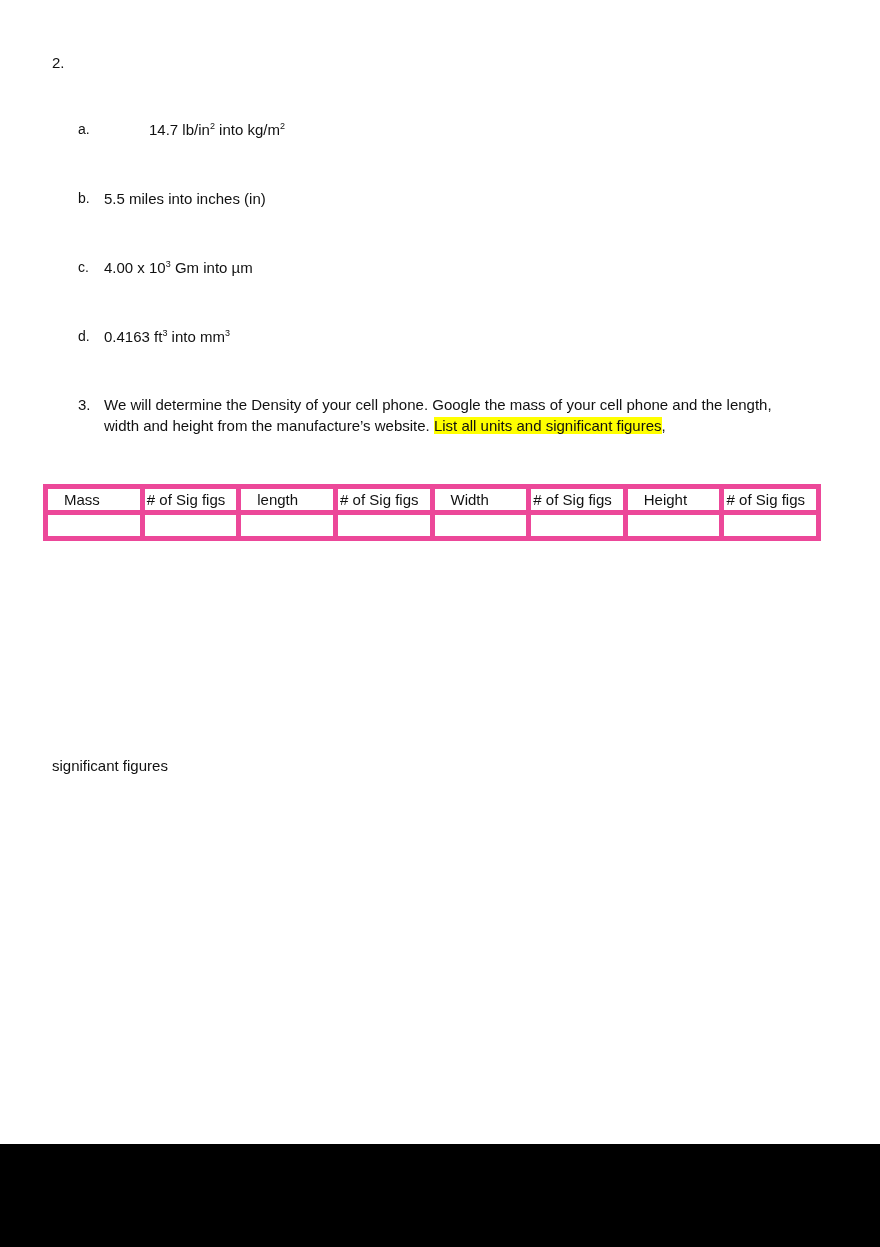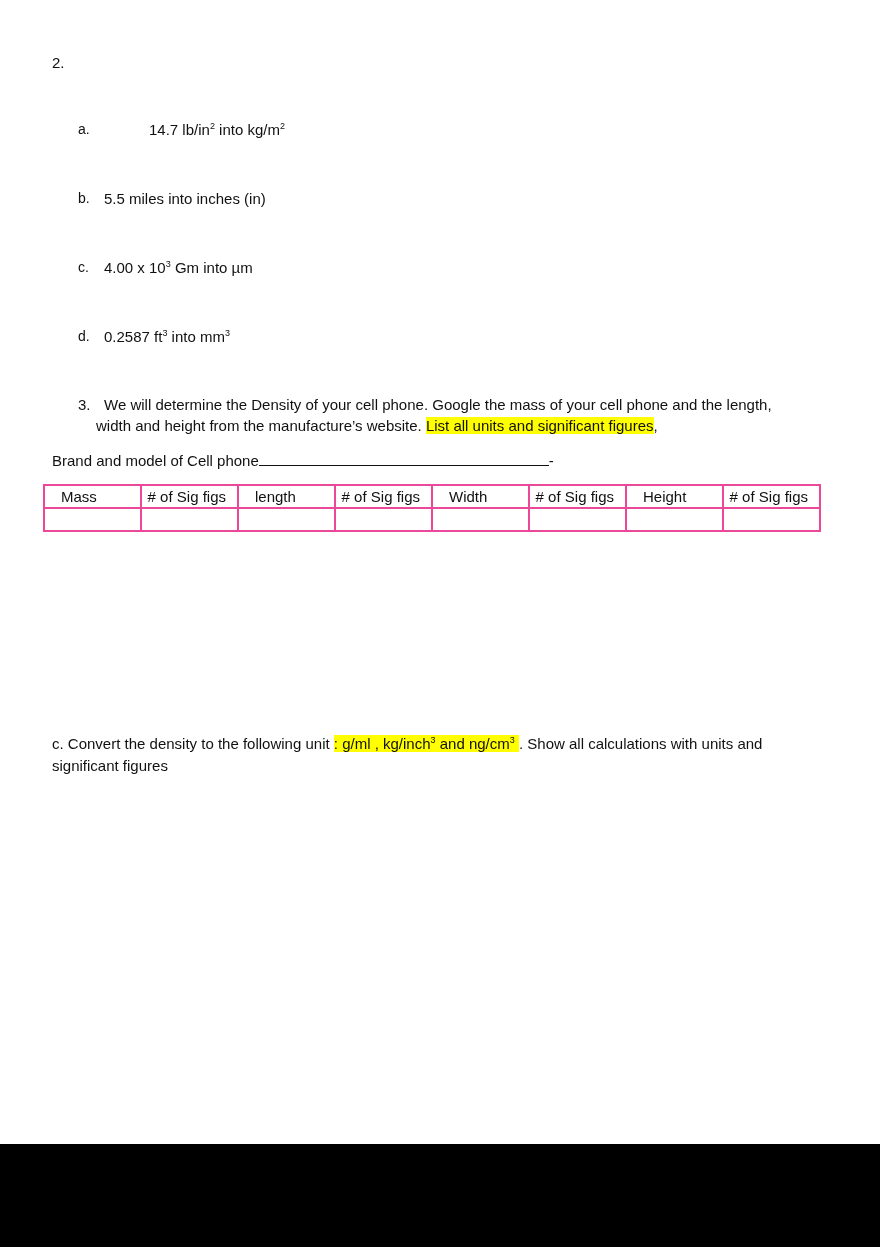--- a/index.html
+++ b/index.html
@@ -15,21 +15,21 @@
     .abs { position: absolute; white-space: nowrap; line-height: 21px; }
     .bold { font-weight: bold; }
     sup { font-size: 9px; vertical-align: 6px; line-height: 0; }
     .hl { background: #ffff00; }
     .ul { text-decoration: underline; }
     table.data {
       position: absolute; left: 43px; top: 484px;
       border-collapse: collapse; table-layout: fixed; width: 778px;
     }
     table.data td {
-      border: 2px solid #ec4899; height: 21px; padding: 0 2px;
+      border: 5px solid #ec4899; height: 21px; padding: 0 2px;
       font-size: 15px; line-height: 21px; white-space: nowrap; overflow: hidden;
     }
     table.data td.left { text-align: left; padding-left: 16px; }
     table.data td.right { text-align: right; padding-right: 11px; }
     .blank { display: inline-block; border-bottom: 1px solid #111; width: 290px; height: 14px; vertical-align: baseline; }
   </style>
 </head>
 <body>
 
 <div class="page">
@@ -39,27 +39,26 @@
   <div class="abs" style="left:78px; top:119px; font-size:14px;">a.</div>
   <div class="abs" style="left:104px; top:119px;margin-left:45px;"><span>14.7 lb/in</span><sup>2</sup><span> into kg/m</span><sup>2</sup></div>
 
   <div class="abs" style="left:78px; top:188px; font-size:14px;">b.</div>
   <div class="abs" style="left:104px; top:188px;">5.5 miles into inches (in)</div>
 
   <div class="abs" style="left:78px; top:257px; font-size:14px;">c.</div>
   <div class="abs" style="left:104px; top:257px;"><span>4.00 x 10</span><sup>3</sup><span> Gm into µm</span></div>
 
   <div class="abs" style="left:78px; top:326px; font-size:14px;">d.</div>
-  <div class="abs" style="left:104px; top:326px;"><span>0.2587 ft</span><sup>3</sup><span> into mm</span><sup>3</sup></div>
+  <div class="abs" style="left:104px; top:326px;"><span>0.4163 ft</span><sup>3</sup><span> into mm</span><sup>3</sup></div>
 
   <div class="abs" style="left:78px; top:394px;">3.</div>
   <div class="abs" style="left:104px; top:394px;text-align:center;">We will determine the Density of your cell phone. Google the mass of your cell phone and the length,</div>
-  <div class="abs" style="left:96px; top:415px;"><span>width and height from the manufacture’s website. </span><span class="hl">List all units and significant figures</span><span>,</span></div>
+  <div class="abs" style="left:104px; top:415px;"><span>width and height from the manufacture’s website. </span><span class="hl">List all units and significant figures</span><span>,</span></div>
 
-  <div class="abs" style="left:52px; top:450px;"><span>Brand and model of Cell phone</span><span class="blank"></span><span>-</span></div>
 
   <table class="data">
     <tbody>
         <tr>
       <td class="left">Mass</td>
       <td class="right"># of Sig figs</td>
       <td class="left">length</td>
       <td class="right"># of Sig figs</td>
       <td class="left">Width</td>
       <td class="right"># of Sig figs</td>
@@ -73,18 +72,17 @@
       <td></td>
       <td></td>
       <td></td>
       <td></td>
       <td></td>
     </tr>
   </tbody>
     </table>
 
 
-  <div class="abs" style="left:52px; top:733px;"><span>c. Convert the density  to the following unit </span><span class="hl"><span>: g/ml , kg/inch</span><sup>3</sup><span> and ng/cm</span><sup>3</sup>&nbsp;</span><span>. Show all calculations with units and</span></div>
   <div class="abs" style="left:52px; top:755px;">significant figures</div>
 
 </div>
 
 <div class="black-bar"></div>
 
 </body></html>

